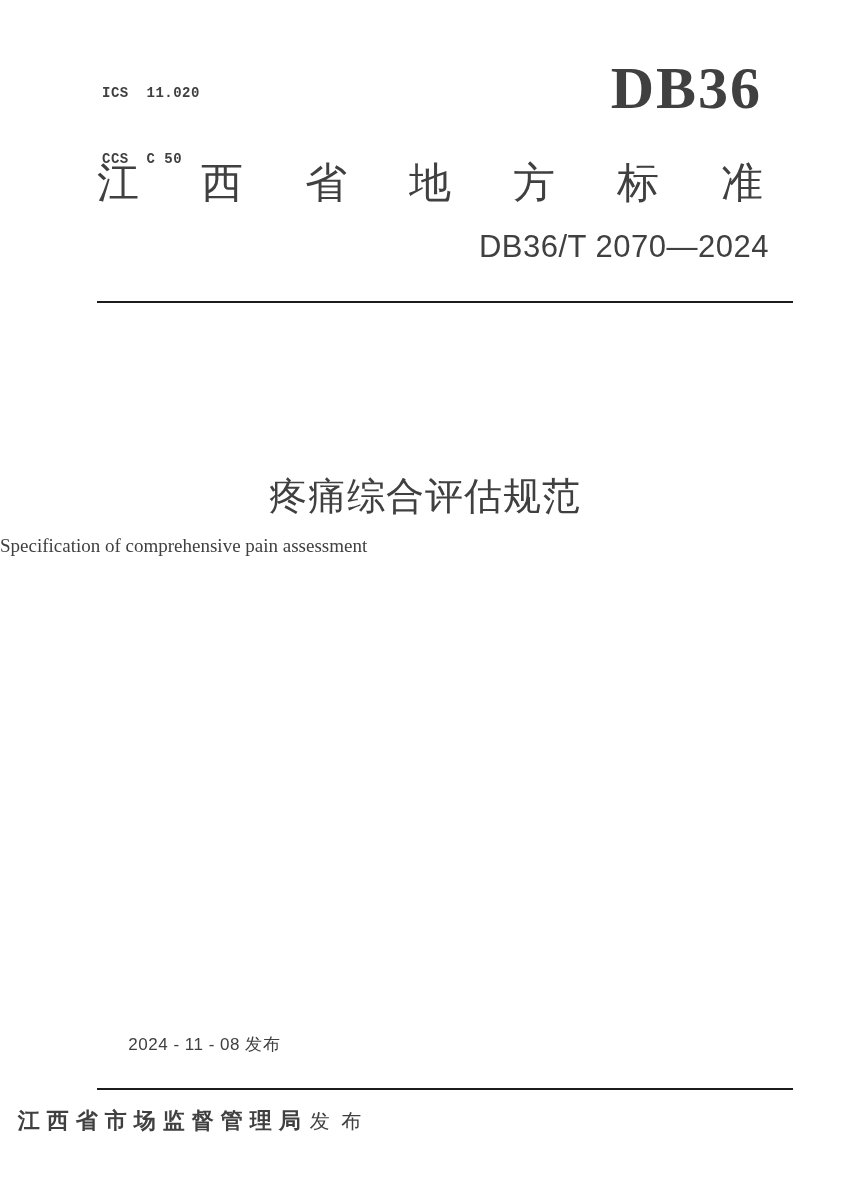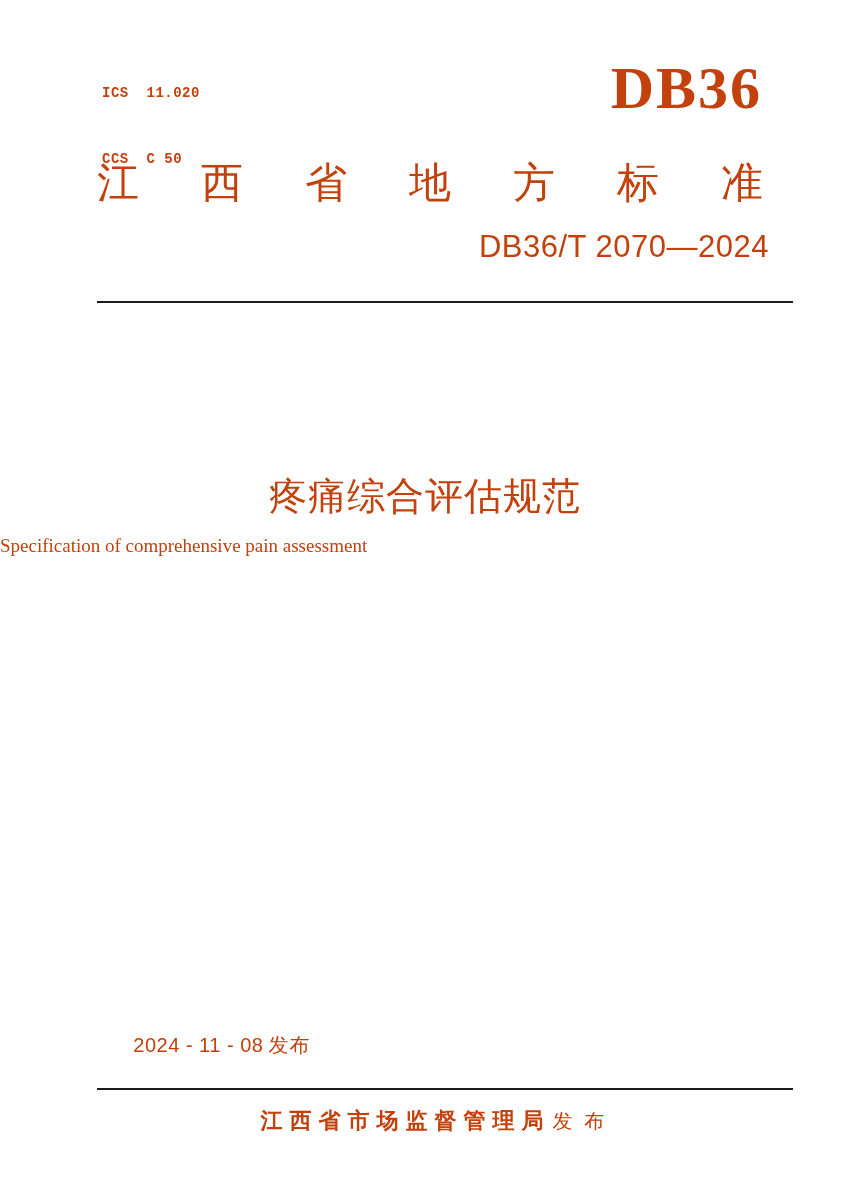--- a/index.html
+++ b/index.html
@@ -6,21 +6,21 @@
     margin: 0;
     padding: 0;
     background: #9a9a9a;
   }
   .page {
     position: relative;
     width: 850px;
     height: 1201px;
     margin: 0 auto;
     background: #ffffff;
-    color: #c2410c;
+    color: #404040;
     font-family: "Liberation Sans", sans-serif;
     overflow: hidden;
   }
 
   
   .ics-block {
     position: absolute;
     left: 102px;
     top: 38px;
     font-family: "Liberation Mono", "DejaVu Sans Mono", monospace;
@@ -101,39 +101,39 @@
 
   
   .dates-row {
     position: absolute;
     left: 97px;
     right: 57px;
     top: 1006px;
     display: flex;
     justify-content: space-between;
     align-items: flex-end;
-    font-size: 20px;
+    font-size: 17px;
     font-weight: 500;
     letter-spacing: 0.5px;
     line-height: 26px;
     padding-bottom: 4px;
     border-bottom: 2px solid #1c1c1c;
     white-space: pre;
   }
   .date-label {
     margin-left: 5px;
     letter-spacing: 1px;
   }
 
   .publisher {
     position: absolute;
     left: 0;
     right: 0;
     top: 1088px;
-    text-align: center;
+    text-align: left;
     white-space: pre;
   }
   .pub-name {
     font-size: 22px;
     font-weight: 700;
     letter-spacing: 7px;
   }
   .pub-suffix {
     font-size: 20px;
     font-weight: 400;

